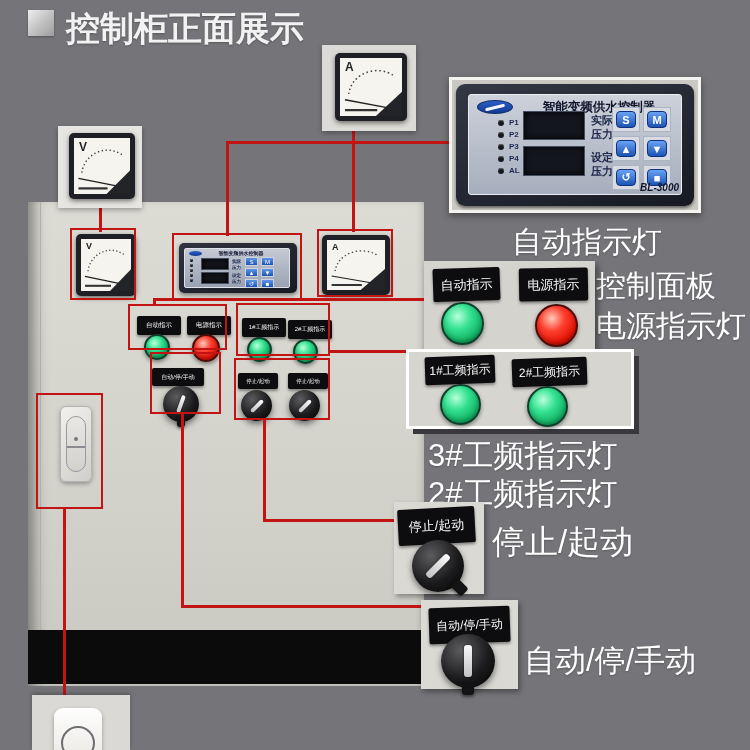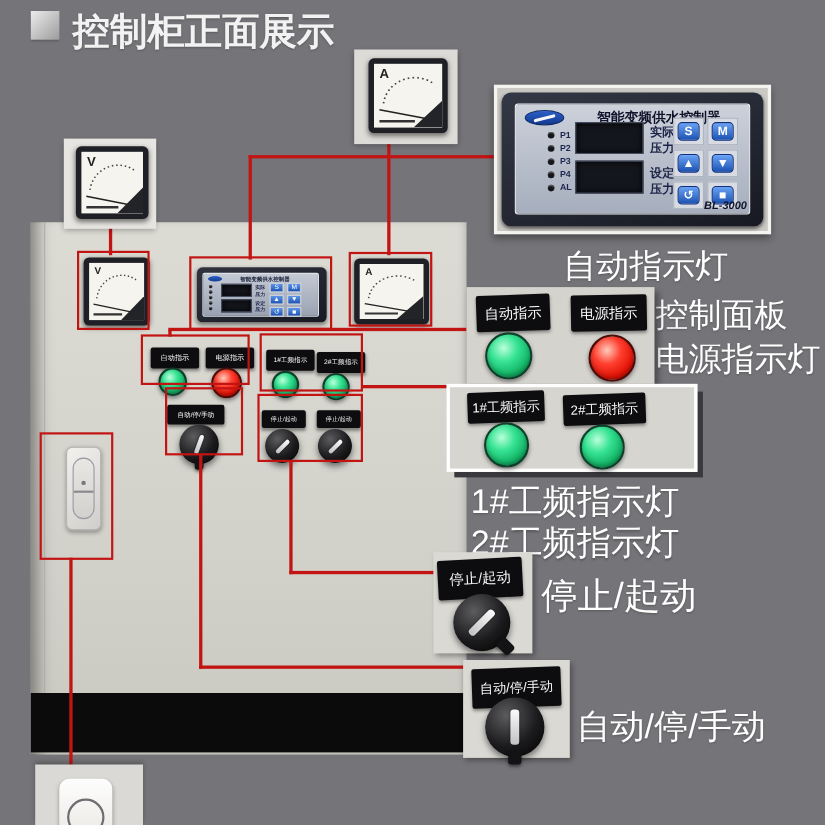--- a/index.html
+++ b/index.html
@@ -43,21 +43,21 @@
 <body>
 
 <div class="stage">
 
   <div class="abs" style="left:28px;top:10px;width:26px;height:26px;z-index:5;background:linear-gradient(135deg,#ececec,#9c9c9e);box-shadow:0 1px 2px rgba(0,0,0,.3)"></div>
   <div class="lbl" style="left:66px;top:6px;font-size:34px;font-weight:bold;color:#f2f2f2">控制柜正面展示</div>
 
   <div class="lbl" style="left:512px;top:222px;font-size:30px">自动指示灯</div>
   <div class="lbl" style="left:596px;top:266px;font-size:30px">控制面板</div>
   <div class="lbl" style="left:596px;top:306px;font-size:30px">电源指示灯</div>
-  <div class="lbl" style="left:428px;top:435px;font-size:31px">1#工频指示灯</div>
+  <div class="lbl" style="left:428px;top:435px;font-size:31px">3#工频指示灯</div>
   <div class="lbl" style="left:428px;top:473px;font-size:31px">2#工频指示灯</div>
   <div class="lbl" style="left:492px;top:520px;font-size:33px">停止/起动</div>
   <div class="lbl" style="left:524px;top:640px;font-size:31px">自动/停/手动</div>
 
   <div class="abs" style="left:28px;top:202px;width:396px;height:484px;z-index:1;
               background:linear-gradient(180deg,#dcdbd4 0%,#d3d2cb 55%,#c9c8c1 100%);
               box-shadow:inset 16px 0 14px -10px rgba(55,55,50,.55), inset -6px 0 8px -6px rgba(0,0,0,.25)"></div>
   <div class="abs" style="left:40px;top:202px;width:1px;height:484px;z-index:2;background:#b0afa9"></div>
 
   <div class="abs" style="left:60px;top:406px;width:32px;height:76px;z-index:3;border-radius:6px;border:1px solid #b5b4b0;

